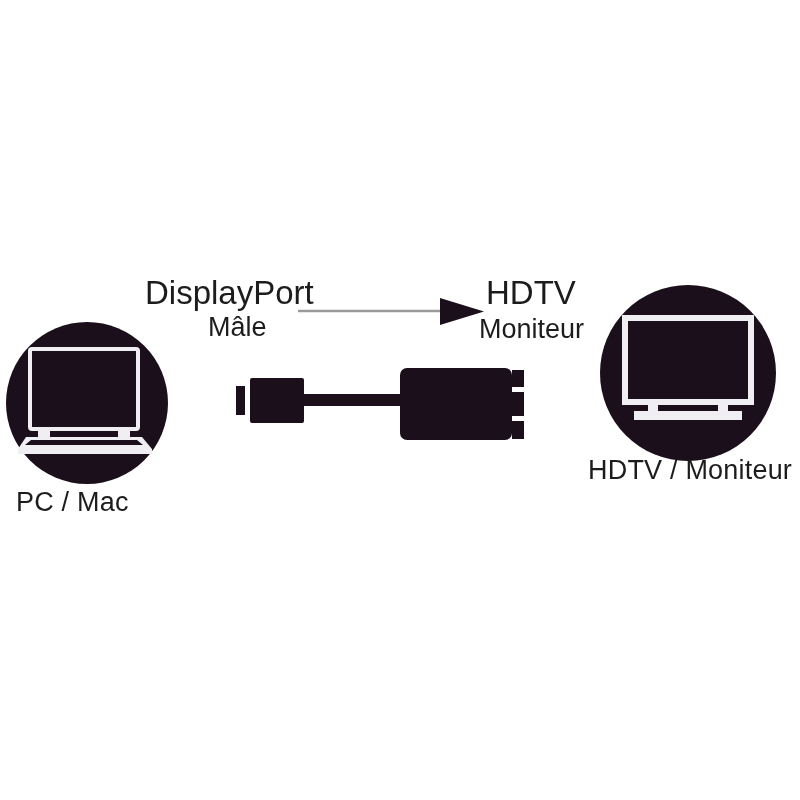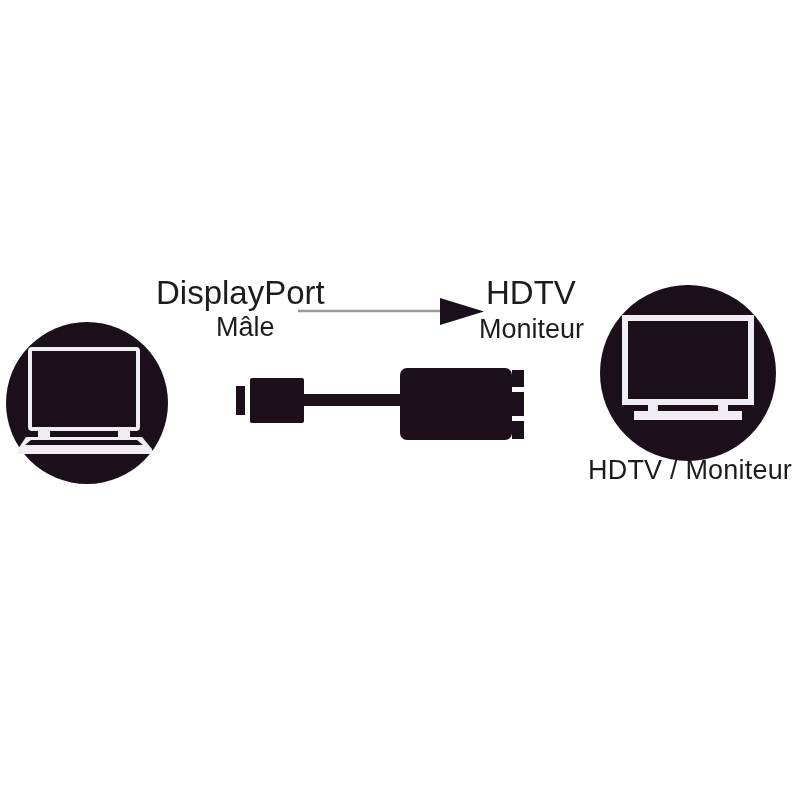--- a/index.html
+++ b/index.html
@@ -75,22 +75,22 @@
   }
   .port-label-small {
     position: absolute;
     font-size: 27px;
     font-weight: 400;
     color: #1c1c1c;
     white-space: nowrap;
     line-height: 1;
     font-family: "Liberation Sans", sans-serif;
   }
-  #dp-label-name { left: 156px; top: 276px; text-align: center; }
-  #dp-label-sex  { left: 216px; top: 314px; text-align: right; }
+  #dp-label-name { left: 145px; top: 276px; text-align: center; }
+  #dp-label-sex  { left: 208px; top: 314px; text-align: right; }
   #hdmi-label-name { left: 486px; top: 276px; }
   #hdmi-label-sex  { left: 479px; top: 316px; }
 
   
   #direction-arrow {
     position: absolute;
     left: 298px; top: 296px;
     width: 186px; height: 30px;
   }
 
@@ -139,20 +139,21 @@
       <rect x="12" y="3" width="108" height="80" rx="2" ry="2" fill="none" stroke="#f0eef2" stroke-width="4"></rect>
 
       <rect x="20" y="83" width="12" height="8" fill="#f0eef2"></rect>
       <rect x="100" y="83" width="12" height="8" fill="#f0eef2"></rect>
 
       <polygon points="8,91 124,91 134,103 0,103" fill="#f0eef2"></polygon>
       <polygon points="13,94 119,94 125,99 7,99" fill="#1a0f1a"></polygon>
       <rect x="0" y="103" width="134" height="5" fill="#f0eef2"></rect>
     </svg>
   </div>
+  <div class="device-caption" id="pc-caption">PC / Mac</div>
 
   <div class="port-label-big" id="dp-label-name">DisplayPort</div>
   <div class="port-label-small" id="dp-label-sex">Mâle</div>
 
   <svg id="direction-arrow" viewBox="0 0 186 30" aria-hidden="true">
     <line x1="0" y1="15" x2="146" y2="15" stroke="#9a9a9a" stroke-width="2.5"></line>
     <polygon points="142,2 186,15.5 142,29" fill="#1a0f1a"></polygon>
   </svg>
 
   <div class="port-label-big" id="hdmi-label-name">HDTV</div>

